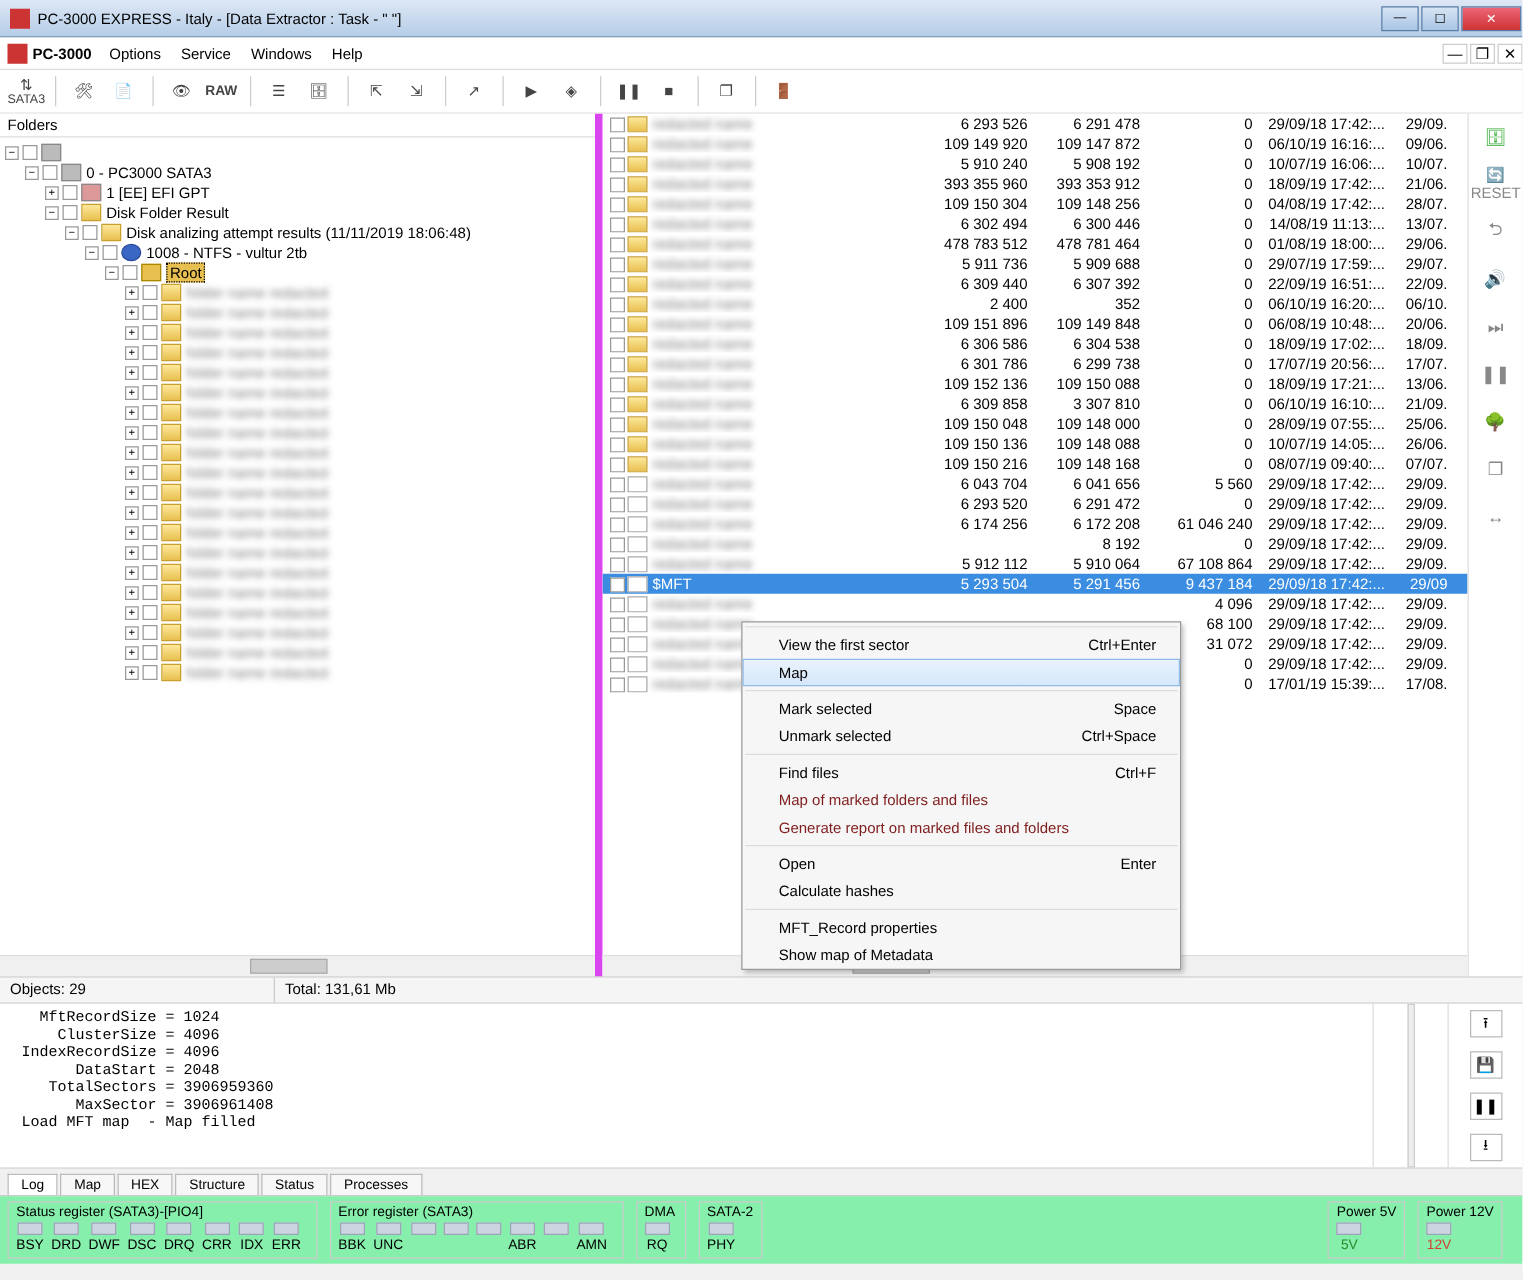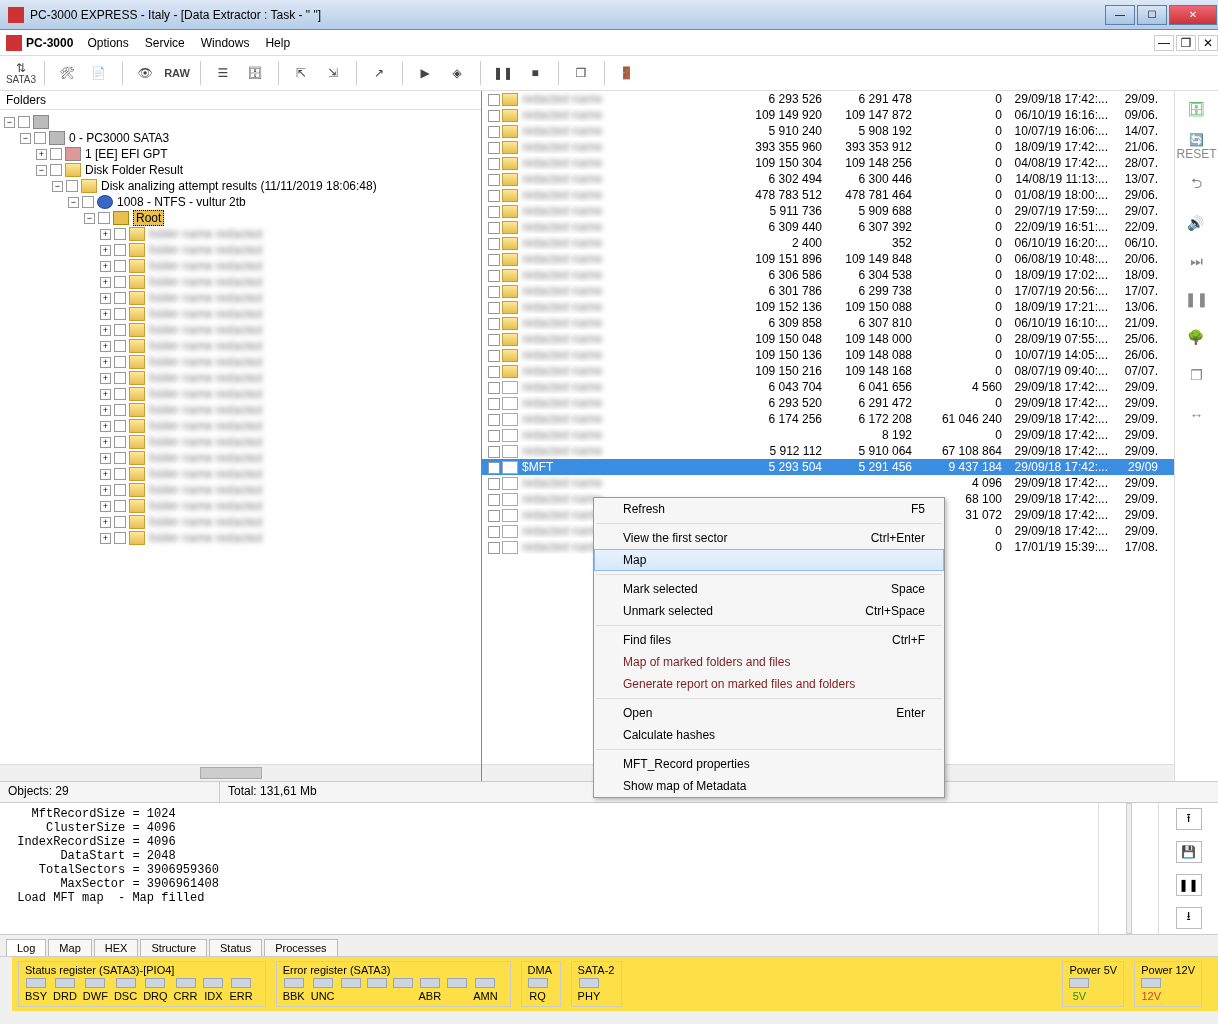--- a/index.html
+++ b/index.html
@@ -22,21 +22,21 @@
 .menubar .mdiicons span { width: 20px; height: 16px; display: inline-flex; align-items: center; justify-content: center; border: 1px solid #ccc; margin-left: 2px; }
 
 
 .toolbar { height: 35px; background: #fff; border-bottom: 1px solid #ddd; display: flex; align-items: center; padding: 0 6px; }
 .tbtn { width: 30px; height: 28px; display: inline-flex; align-items: center; justify-content: center; margin-right: 2px; color: #444; }
 .tsep { width: 2px; height: 24px; border-left: 1px solid #ccc; border-right: 1px solid #fff; margin: 0 6px; }
 .tlabel { font-size: 10px; line-height: 1; }
 
 
 .main { display: flex; height: 690px; background: #fff; }
-.left { width: 482px; border-right: 1px solid #d946ef; display: flex; flex-direction: column; }
+.left { width: 482px; border-right: 6px solid #d946ef; display: flex; flex-direction: column; }
 .right { flex: 1; display: flex; flex-direction: column; position: relative; }
 .rtoolbar { width: 44px; background: #fff; border-left: 1px solid #ddd; display: flex; flex-direction: column; align-items: center; padding-top: 4px; }
 .rtoolbar .rtb { width: 28px; height: 28px; margin-bottom: 10px; display: flex; align-items: center; justify-content: center; font-size: 14px; color: #888; }
 
 
 .panel-title { background: #fff; border-bottom: 1px solid #ddd; padding: 2px 6px; }
 .tree { flex: 1; overflow: auto; padding: 4px; font-size: 12px; position: relative; }
 .tnode { display: flex; align-items: center; height: 16px; white-space: nowrap; }
 .tnode .exp { width: 11px; height: 11px; border: 1px solid #999; font-size: 9px; line-height: 9px; text-align: center; margin-right: 3px; background: #fff; }
 .tnode .chk { width: 12px; height: 12px; border: 1px solid #999; margin-right: 3px; background: #fff; }
@@ -79,21 +79,21 @@
 .logpanel { height: 132px; background: #fff; border-bottom:1px solid #ccc; display:flex; }
 .logtext { font-family: "Courier New", monospace; font-size: 12px; padding: 4px 10px; white-space: pre; flex:1; overflow:hidden; }
 .logside { width: 60px; border-left: 1px solid #ddd; display:flex; flex-direction:column; align-items:center; justify-content:space-around; }
 .logside .lb { width:26px; height:22px; border:1px solid #bbb; display:flex; align-items:center; justify-content:center; }
 
 .tabbar { height: 22px; background: #f0f0f0; display: flex; align-items: flex-end; padding-left: 6px; border-bottom:1px solid #ccc; }
 .tab { border: 1px solid #bbb; border-bottom: none; background: #f7f7f7; padding: 2px 10px; margin-right: 2px; font-size: 11px; }
 .tab.act { background: #fff; }
 
 
-.regbar { height: 54px; background: #fde047; display: flex; align-items: center; padding: 0 6px; margin-left: 12px; }
+.regbar { height: 54px; background: #86efac; display: flex; align-items: center; padding: 0 6px; }
 .reggroup { border: 1px solid #ccc; padding: 2px 6px 4px 6px; margin-right: 10px; }
 .reggroup .rgtitle { font-size: 11px; margin-bottom: 2px; }
 .reggroup .chips { display: flex; }
 .chip { display: flex; flex-direction: column; align-items: center; margin-right: 6px; }
 .chip .cbox { width: 20px; height: 10px; background: #ccd4e0; border: 1px solid #9aa6b8; }
 .chip .clabel { font-size: 11px; margin-top: 2px; }
 .chip.green .clabel { color: #2a8a2a; }
 .chip.red .clabel { color: #c43; }
 </style>
 </head>
@@ -372,21 +372,21 @@
           <div class="cell r" style="width:106px">06/10/19 16:16:...</div>
           <div class="cell r" style="width:50px">09/06.</div>
         </div>
         <div class="row">
           <div class="cell" style="width:218px"><span class="chk"></span><span class="fico "></span><span class="blur-text">redacted name</span></div>
           <div class="cell" style="width:38px"></div>
           <div class="cell r" style="width:90px">5 910 240</div>
           <div class="cell r" style="width:90px">5 908 192</div>
           <div class="cell r" style="width:90px">0</div>
           <div class="cell r" style="width:106px">10/07/19 16:06:...</div>
-          <div class="cell r" style="width:50px">14/07.</div>
+          <div class="cell r" style="width:50px">10/07.</div>
         </div>
         <div class="row">
           <div class="cell" style="width:218px"><span class="chk"></span><span class="fico "></span><span class="blur-text">redacted name</span></div>
           <div class="cell" style="width:38px"></div>
           <div class="cell r" style="width:90px">393 355 960</div>
           <div class="cell r" style="width:90px">393 353 912</div>
           <div class="cell r" style="width:90px">0</div>
           <div class="cell r" style="width:106px">18/09/19 17:42:...</div>
           <div class="cell r" style="width:50px">21/06.</div>
         </div>
@@ -477,21 +477,21 @@
           <div class="cell r" style="width:90px">109 152 136</div>
           <div class="cell r" style="width:90px">109 150 088</div>
           <div class="cell r" style="width:90px">0</div>
           <div class="cell r" style="width:106px">18/09/19 17:21:...</div>
           <div class="cell r" style="width:50px">13/06.</div>
         </div>
         <div class="row">
           <div class="cell" style="width:218px"><span class="chk"></span><span class="fico "></span><span class="blur-text">redacted name</span></div>
           <div class="cell" style="width:38px"></div>
           <div class="cell r" style="width:90px">6 309 858</div>
-          <div class="cell r" style="width:90px">6 307 810</div>
+          <div class="cell r" style="width:90px">3 307 810</div>
           <div class="cell r" style="width:90px">0</div>
           <div class="cell r" style="width:106px">06/10/19 16:10:...</div>
           <div class="cell r" style="width:50px">21/09.</div>
         </div>
         <div class="row">
           <div class="cell" style="width:218px"><span class="chk"></span><span class="fico "></span><span class="blur-text">redacted name</span></div>
           <div class="cell" style="width:38px"></div>
           <div class="cell r" style="width:90px">109 150 048</div>
           <div class="cell r" style="width:90px">109 148 000</div>
           <div class="cell r" style="width:90px">0</div>
@@ -514,21 +514,21 @@
           <div class="cell r" style="width:90px">109 148 168</div>
           <div class="cell r" style="width:90px">0</div>
           <div class="cell r" style="width:106px">08/07/19 09:40:...</div>
           <div class="cell r" style="width:50px">07/07.</div>
         </div>
         <div class="row">
           <div class="cell" style="width:218px"><span class="chk"></span><span class="fico file"></span><span class="blur-text">redacted name</span></div>
           <div class="cell" style="width:38px"></div>
           <div class="cell r" style="width:90px">6 043 704</div>
           <div class="cell r" style="width:90px">6 041 656</div>
-          <div class="cell r" style="width:90px">4 560</div>
+          <div class="cell r" style="width:90px">5 560</div>
           <div class="cell r" style="width:106px">29/09/18 17:42:...</div>
           <div class="cell r" style="width:50px">29/09.</div>
         </div>
         <div class="row">
           <div class="cell" style="width:218px"><span class="chk"></span><span class="fico file"></span><span class="blur-text">redacted name</span></div>
           <div class="cell" style="width:38px"></div>
           <div class="cell r" style="width:90px">6 293 520</div>
           <div class="cell r" style="width:90px">6 291 472</div>
           <div class="cell r" style="width:90px">0</div>
           <div class="cell r" style="width:106px">29/09/18 17:42:...</div>
@@ -612,24 +612,20 @@
           <div class="cell r" style="width:90px"></div>
           <div class="cell r" style="width:90px"></div>
           <div class="cell r" style="width:90px">0</div>
           <div class="cell r" style="width:106px">17/01/19 15:39:...</div>
           <div class="cell r" style="width:50px">17/08.</div>
         </div>
       </div>
     <div class="hscroll"></div>
 
     <div class="ctxmenu" id="ctx" style="left:111px; top:406px; width:352px;">
-        <div class="cmi">
-          <span>Refresh</span>
-          <span class="sc">F5</span>
-        </div>
         <div class="csep"></div>
         <div class="cmi">
           <span>View the first sector</span>
           <span class="sc">Ctrl+Enter</span>
         </div>
         <div class="cmi hov">
           <span>Map</span>
         </div>
         <div class="csep"></div>
         <div class="cmi">

